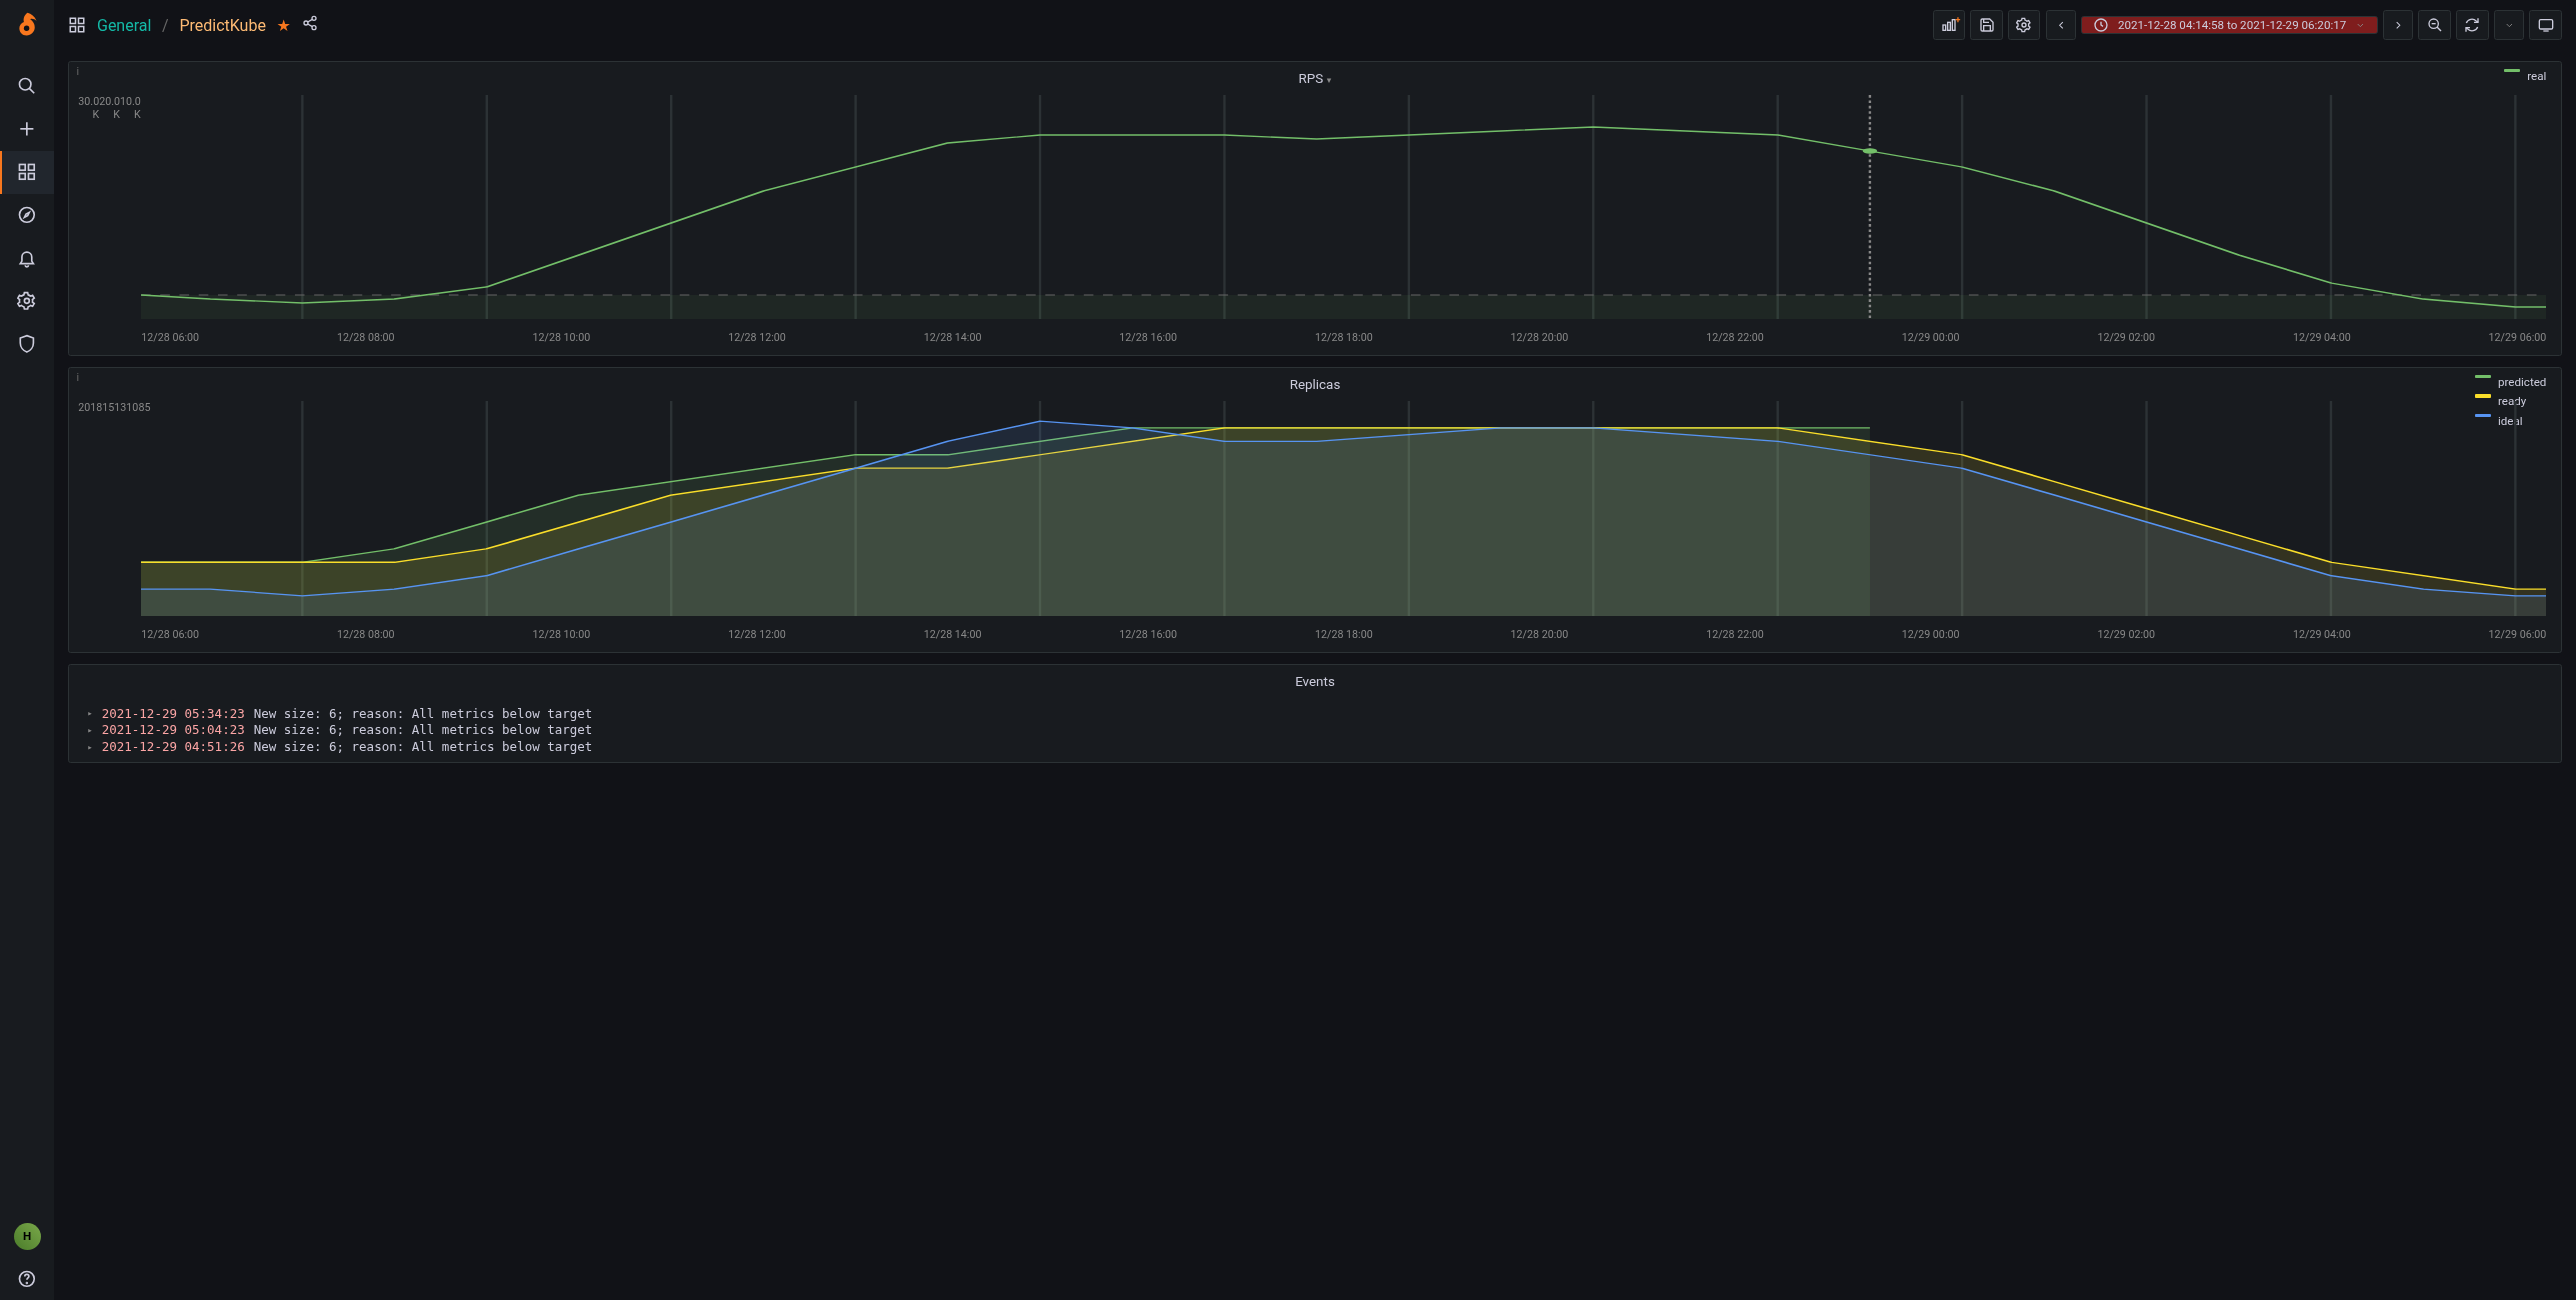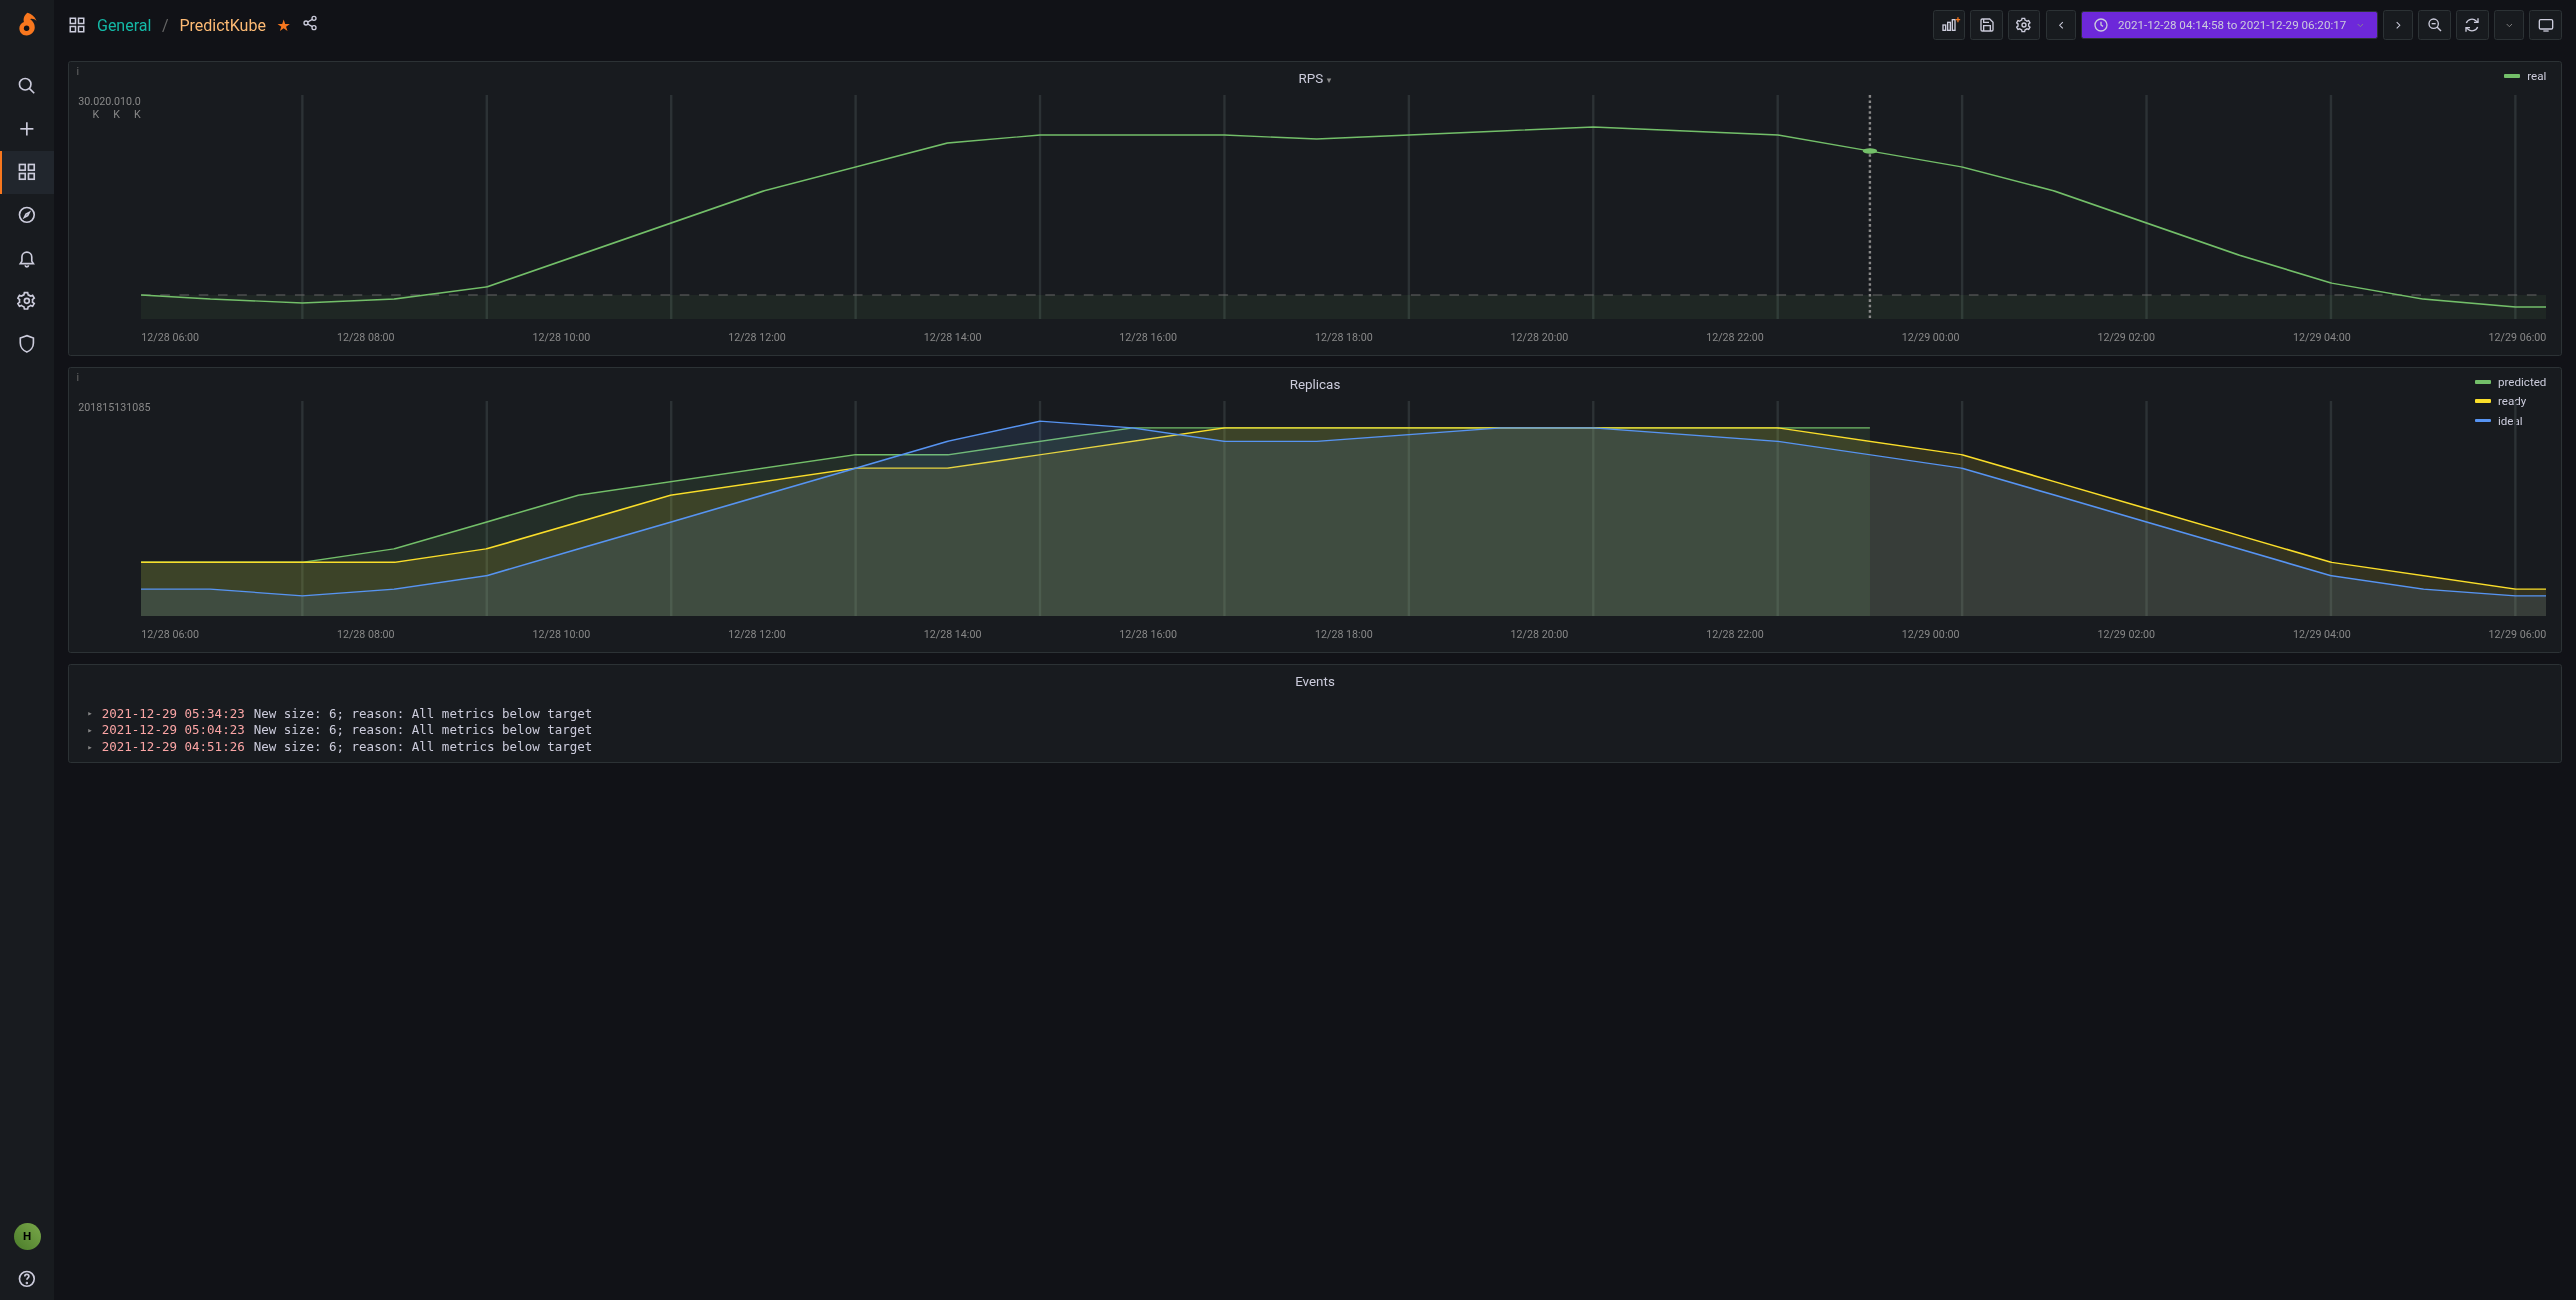--- a/index.html
+++ b/index.html
@@ -11,32 +11,32 @@
 .sidebar .spacer{flex:1}
 .sidebar .avatar{width:27px;height:27px;border-radius:50%;background:linear-gradient(45deg,#4a7c2a,#7aa84a);margin:7.2px 0;display:flex;align-items:center;justify-content:center;font-weight:bold;color:#000}
 .topbar{position:fixed;left:54px;top:0;right:0;height:50px;display:flex;align-items:center;padding:0 14.3px;z-index:5}
 .breadcrumb{display:flex;align-items:center;gap:10.7px;font-size:16px}
 .breadcrumb .sep{color:#666}
 .breadcrumb .folder{color:#14b8a6}
 .breadcrumb .title{color:#fdba74}
 .star-icon{color:#f8771e}
 .topbar .actions{margin-left:auto;display:flex;align-items:center;gap:5.4px}
 .btn{height:30px;min-width:30px;background:#181b1f;border:0.9px solid #2c3235;border-radius:2.7px;display:flex;align-items:center;justify-content:center;padding:0 7.2px;cursor:pointer;color:#ccccdc}
-.time-range{height:28px;background:#6d28d9;border:0.9px solid #2c3235;border-radius:2.7px;display:flex;align-items:center;gap:9px;padding:0 10.7px;cursor:pointer}
+.time-range{height:18px;background:#7f1d1d;border:0.9px solid #2c3235;border-radius:2.7px;display:flex;align-items:center;gap:9px;padding:0 10.7px;cursor:pointer}
 .content{position:absolute;left:54px;top:50px;right:0;bottom:0;padding:10.7px 14.3px;display:flex;flex-direction:column;gap:10.7px}
 .panel{background:#181b1f;border:0.9px solid #2c3235;border-radius:2.7px;position:relative}
 .panel .info-corner{position:absolute;top:3.6px;left:7.2px;color:#666;font-size:10.7px}
 .panel-title{text-align:center;padding:9px 0;color:#ccccdc;font-size:13.4px}
 .panel-title .chev{font-size:9px;color:#888;margin-left:3.6px}
 .chart-area{position:relative;height:224px;margin:0 14.3px 9px 72px}
 .chart-area svg{width:100%;height:100%}
 .y-axis{position:absolute;left:-63px;top:0;bottom:0;width:54px;display:flex;flex-direction:row;justify-content:space-between;text-align:right;color:#888;font-size:10.7px}
 .x-axis{display:flex;justify-content:space-between;padding:3.6px 14.3px 10.7px 72px;color:#888;font-size:10.7px}
 .legend{position:absolute;top:7.2px;right:14.3px;display:flex;flex-direction:column;gap:5.4px;font-size:11.6px}
-.legend-item{display:flex;align-items:center;gap:7.2px}
+.legend-item{display:flex;gap:7.2px}
 .legend-swatch{width:16px;height:3.6px;border-radius:0.9px}
 .grid-line{stroke:#2c3235;stroke-width:1}
 .panel-rps{flex:0 0 auto}
 .panel-replicas{flex:0 0 auto}
 .panel-events{flex:0 0 auto}
 .events-body{padding:7.2px 18px;font-family:Menlo,Monaco,Consolas,monospace;font-size:12.5px;color:#ccccdc}
 .event-line{display:flex;align-items:center;gap:9px;padding:0.9px 0}
 .event-caret{color:#888;font-size:9px}
 .event-ts{color:#fca5a5}
 .hover-line{stroke:#888;stroke-width:1;stroke-dasharray:3,3}

